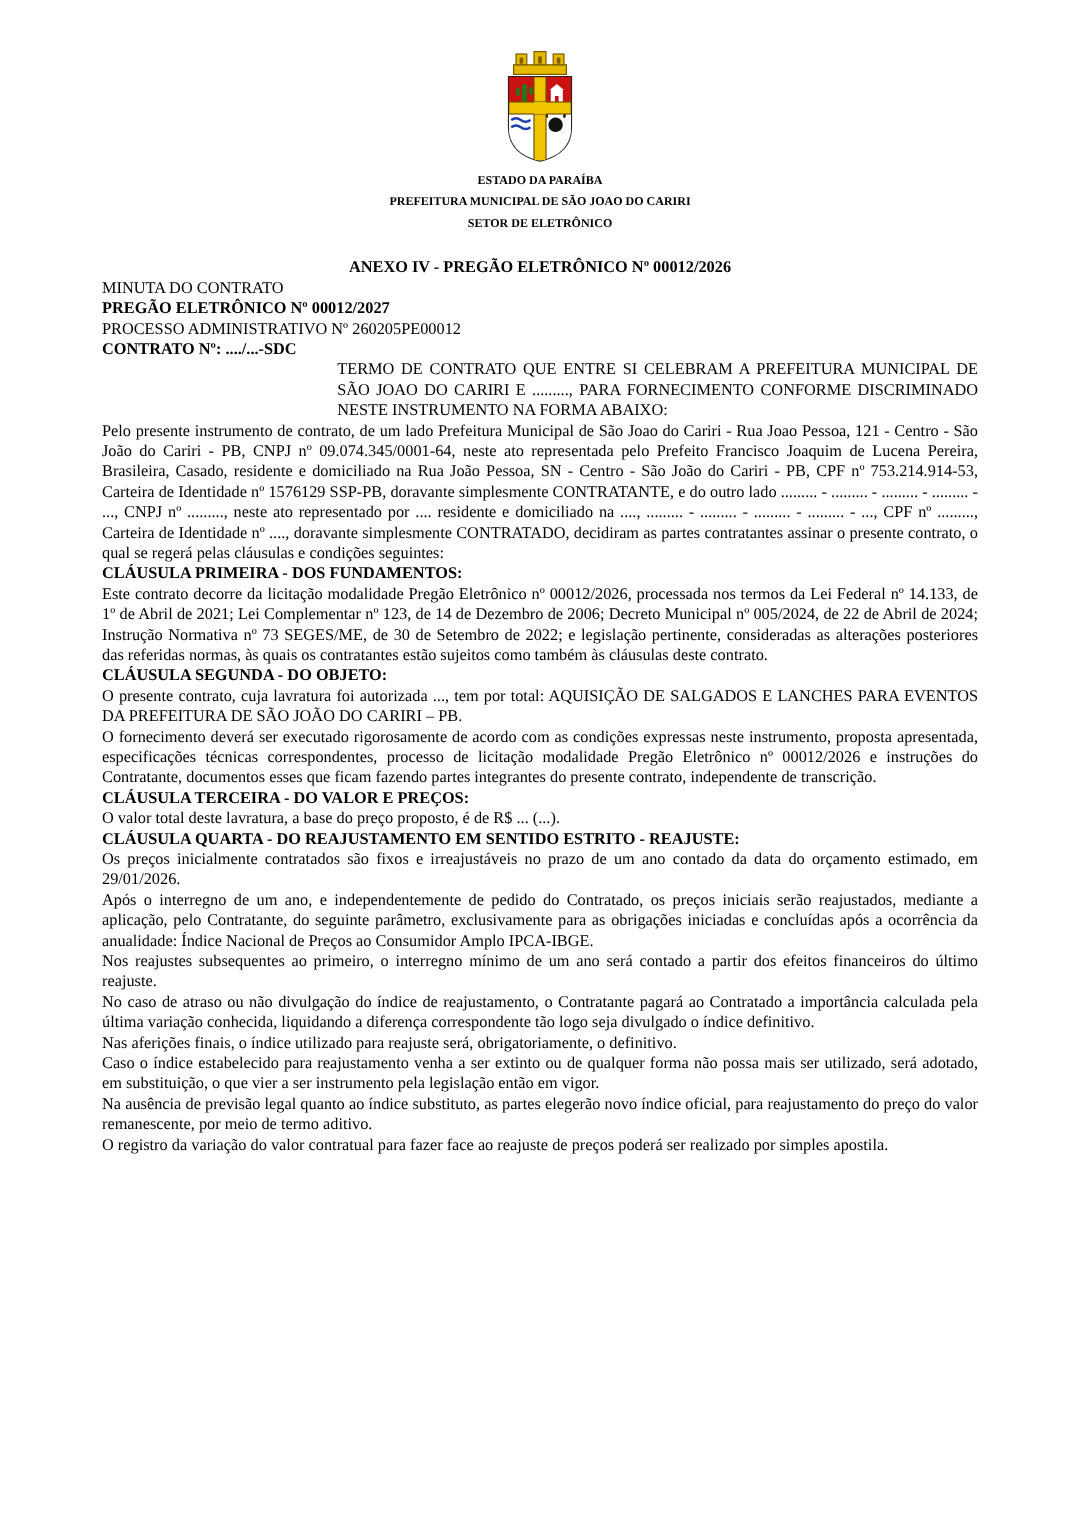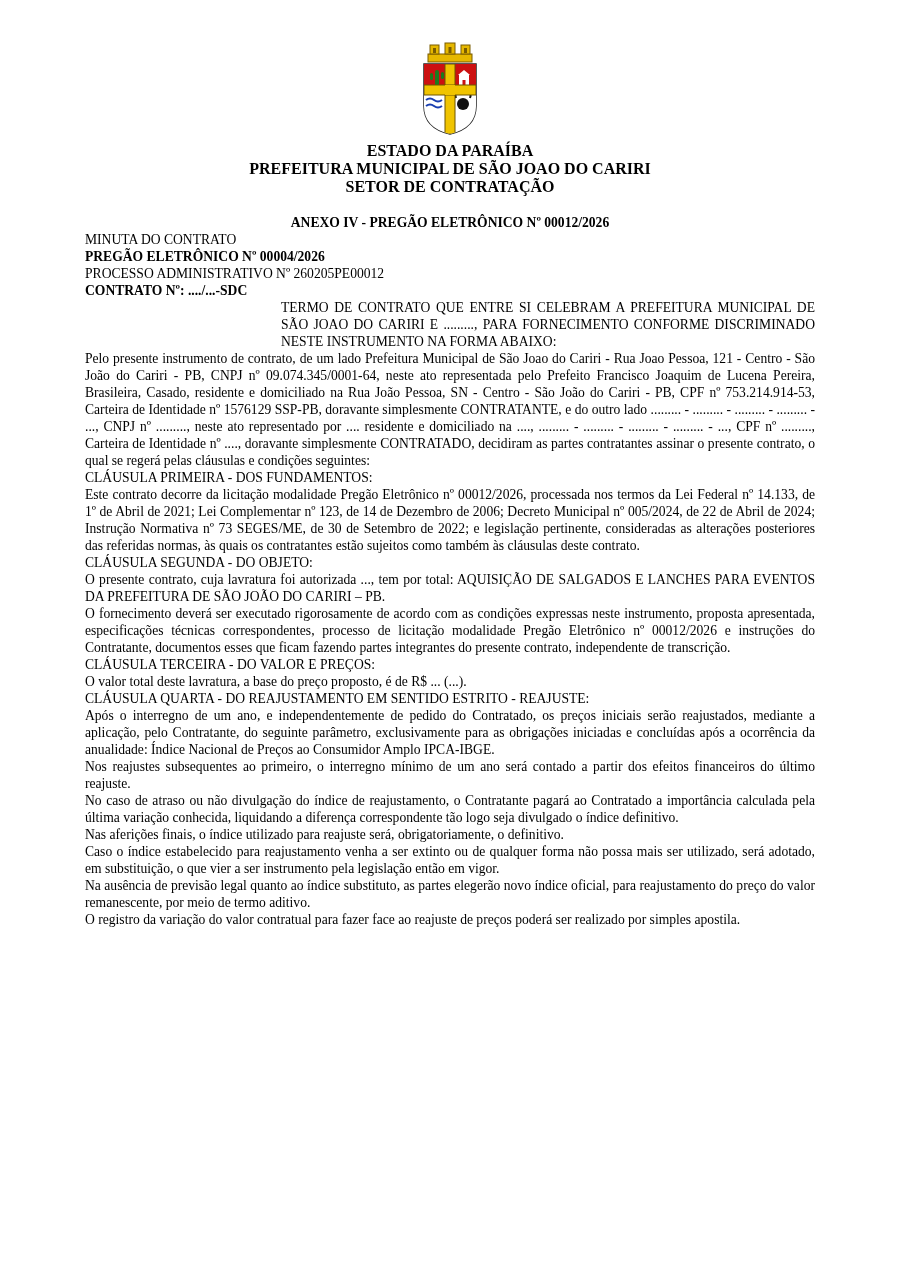--- a/index.html
+++ b/index.html
@@ -25,21 +25,21 @@
   }
   .crest {
     display: block;
     margin: 0 auto 6px auto;
     width: 64px;
     height: 96px;
   }
   .crest svg { display: block; width: 100%; height: 100%; }
   .hl {
     font-weight: bold;
-    font-size: 16px;
+    font-size: 10px;
     line-height: 18px;
     margin: 0;
   }
   p, h2 {
     margin: 0;
     padding: 0;
   }
   .doc-body {
     margin-top: 18px;
   }
@@ -48,21 +48,21 @@
   .gap2 { margin-top: 18px; text-align: center; }
   .para {
     text-align: justify;
   }
   .termo {
     margin-left: 196px;
     text-align: justify;
   }
   .clause-title {
     font-size: 13.6px;
-    font-weight: normal;
+    font-weight: bold;
     line-height: 17px;
   }
 </style>
 </head>
 <body>
 
 <div class="page">
 
   <header class="doc-header">
     <div class="crest">
@@ -116,30 +116,30 @@
               <rect x="27" y="24" width="10" height="70" fill="#f0c400" stroke="#6e5600" stroke-width="1"></rect>
               <rect x="6" y="45" width="52" height="10" fill="#f0c400" stroke="#6e5600" stroke-width="1"></rect>
               <rect x="27" y="45" width="10" height="10" fill="#f0c400"></rect>
             </g>
           </g>
         </g>
       </svg>
     </div>
     <div class="hl">ESTADO DA PARAÍBA</div>
     <div class="hl">PREFEITURA MUNICIPAL DE SÃO JOAO DO CARIRI</div>
-    <div class="hl">SETOR DE CONTRATAÇÃO</div>
+    <div class="hl">SETOR DE ELETRÔNICO</div>
   </header>
 
   <main class="doc-body">
 
     <p class="bold gap2">ANEXO IV - PREGÃO ELETRÔNICO Nº 00012/2026</p>
 
     <p class="gap">MINUTA DO CONTRATO</p>
 
-    <p class="bold gap">PREGÃO ELETRÔNICO Nº 00004/2026</p>
+    <p class="bold gap">PREGÃO ELETRÔNICO Nº 00012/2027</p>
     <p>PROCESSO ADMINISTRATIVO Nº 260205PE00012</p>
 
     <p class="bold gap">CONTRATO Nº: ..../...-SDC</p>
 
     <p class="termo gap">TERMO DE CONTRATO QUE ENTRE SI CELEBRAM A PREFEITURA MUNICIPAL DE SÃO JOAO DO CARIRI E ........., PARA FORNECIMENTO CONFORME DISCRIMINADO NESTE INSTRUMENTO NA FORMA ABAIXO:</p>
 
     <p class="para gap">Pelo presente instrumento de contrato, de um lado Prefeitura Municipal de São Joao do Cariri - Rua Joao Pessoa, 121 - Centro - São João do Cariri - PB, CNPJ nº 09.074.345/0001-64, neste ato representada pelo Prefeito Francisco Joaquim de Lucena Pereira, Brasileira, Casado, residente e domiciliado na Rua João Pessoa, SN - Centro - São João do Cariri - PB, CPF nº 753.214.914-53, Carteira de Identidade nº 1576129 SSP-PB, doravante simplesmente CONTRATANTE, e do outro lado ......... - ......... - ......... - ......... - ..., CNPJ nº ........., neste ato representado por .... residente e domiciliado na ...., ......... - ......... - ......... - ......... - ..., CPF nº ........., Carteira de Identidade nº ...., doravante simplesmente CONTRATADO, decidiram as partes contratantes assinar o presente contrato, o qual se regerá pelas cláusulas e condições seguintes:</p>
 
     <section>
       <h2 class="clause-title gap">CLÁUSULA PRIMEIRA - DOS FUNDAMENTOS:</h2>
@@ -152,20 +152,21 @@
       <p class="para gap">O fornecimento deverá ser executado rigorosamente de acordo com as condições expressas neste instrumento, proposta apresentada, especificações técnicas correspondentes, processo de licitação modalidade Pregão Eletrônico nº 00012/2026 e instruções do Contratante, documentos esses que ficam fazendo partes integrantes do presente contrato, independente de transcrição.</p>
     </section>
 
     <section>
       <h2 class="clause-title gap">CLÁUSULA TERCEIRA - DO VALOR E PREÇOS:</h2>
       <p class="para">O valor total deste lavratura, a base do preço proposto, é de R$ ... (...).</p>
     </section>
 
     <section>
       <h2 class="clause-title gap">CLÁUSULA QUARTA - DO REAJUSTAMENTO EM SENTIDO ESTRITO - REAJUSTE:</h2>
+      <p class="para">Os preços inicialmente contratados são fixos e irreajustáveis no prazo de um ano contado da data do orçamento estimado, em 29/01/2026.</p>
       <p class="para">Após o interregno de um ano, e independentemente de pedido do Contratado, os preços iniciais serão reajustados, mediante a aplicação, pelo Contratante, do seguinte parâmetro, exclusivamente para as obrigações iniciadas e concluídas após a ocorrência da anualidade: Índice Nacional de Preços ao Consumidor Amplo IPCA-IBGE.</p>
       <p class="para">Nos reajustes subsequentes ao primeiro, o interregno mínimo de um ano será contado a partir dos efeitos financeiros do último reajuste.</p>
       <p class="para">No caso de atraso ou não divulgação do índice de reajustamento, o Contratante pagará ao Contratado a importância calculada pela última variação conhecida, liquidando a diferença correspondente tão logo seja divulgado o índice definitivo.</p>
       <p class="para">Nas aferições finais, o índice utilizado para reajuste será, obrigatoriamente, o definitivo.</p>
       <p class="para">Caso o índice estabelecido para reajustamento venha a ser extinto ou de qualquer forma não possa mais ser utilizado, será adotado, em substituição, o que vier a ser instrumento pela legislação então em vigor.</p>
       <p class="para">Na ausência de previsão legal quanto ao índice substituto, as partes elegerão novo índice oficial, para reajustamento do preço do valor remanescente, por meio de termo aditivo.</p>
       <p class="para">O registro da variação do valor contratual para fazer face ao reajuste de preços poderá ser realizado por simples apostila.</p>
     </section>
 
   </main>

